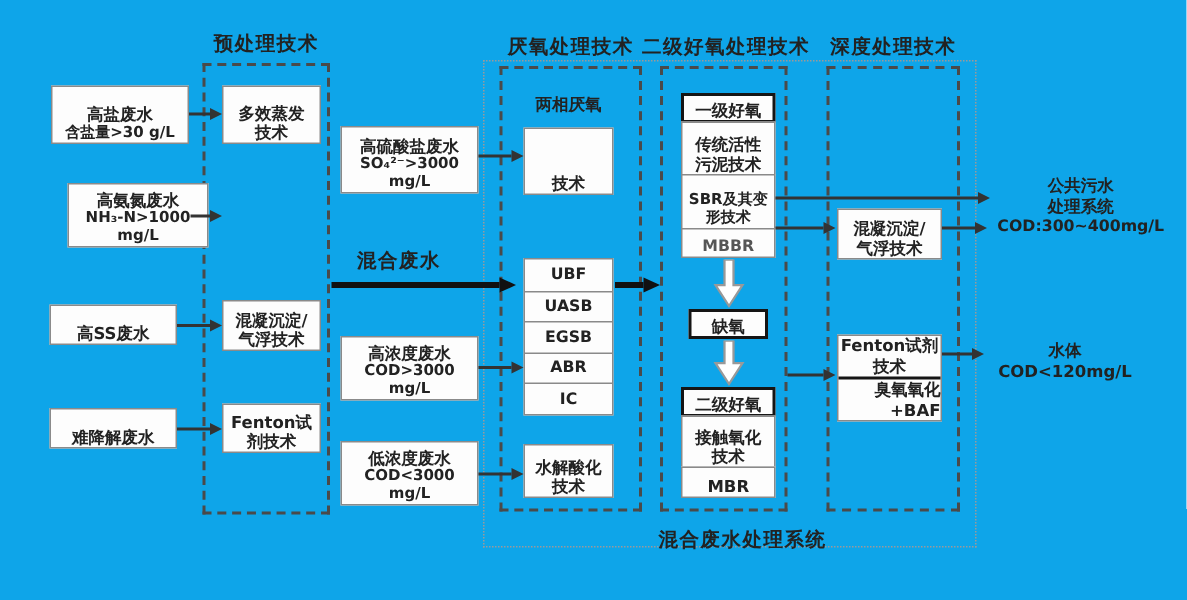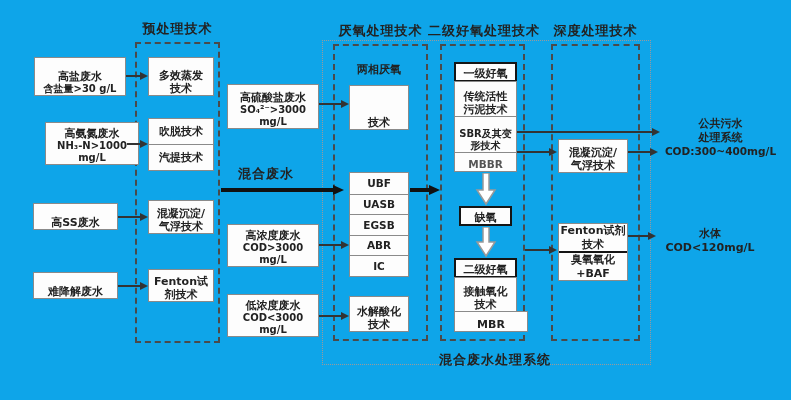--- a/index.html
+++ b/index.html
@@ -63,24 +63,20 @@
     <div>高SS废水</div>
   </div>
   <div class="box" style="left:33px;top:272px;width:85px;height:27px;">
     <div>难降解废水</div>
   </div>
 
   <div class="box" style="left:148px;top:57px;width:66px;height:39px;">
     <div>多效蒸发</div>
     <div>技术</div>
   </div>
-  <div class="box vstack" style="left:148px;top:118px;width:66px;height:53px;">
-    <div class="cell" style="height:26px;">吹脱技术</div>
-    <div class="cell" style="height:26px;">汽提技术</div>
-  </div>
   <div class="box" style="left:148px;top:200px;width:66px;height:34px;">
     <div>混凝沉淀/</div>
     <div>气浮技术</div>
   </div>
   <div class="box" style="left:148px;top:269px;width:66px;height:33px;">
     <div>Fenton试</div>
     <div>剂技术</div>
   </div>
 
   <div class="box" style="left:227px;top:84px;width:92px;height:45px;">
@@ -132,32 +128,32 @@
 
   <svg class="hollow" style="left:475px;top:227px;" width="22" height="31" viewBox="0 0 22 31">
     <path d="M8 0 H14 V15 H20 L11 29 L2 15 H8 Z" fill="#ffffff" stroke="#999" stroke-width="1.5"></path>
   </svg>
 
   <div class="box bold" style="left:454px;top:258px;width:63px;height:20px;">二级好氧</div>
   <div class="box" style="left:454px;top:277px;width:63px;height:35px;">
     <div>接触氧化</div>
     <div>技术</div>
   </div>
-  <div class="box" style="left:454px;top:311px;width:74px;height:21px;">MBR</div>
+  <div class="box" style="left:454px;top:311px;width:63px;height:21px;">MBR</div>
 
   <div class="box" style="left:558px;top:139px;width:70px;height:34px;">
     <div>混凝沉淀/</div>
     <div>气浮技术</div>
   </div>
   <div class="box vstack" style="left:558px;top:223px;width:70px;height:58px;">
     <div class="cell" style="height:27px;">
       <div>Fenton试剂</div>
       <div>技术</div>
     </div>
-    <div class="cell thickdiv" style="height:29px;">
+    <div class="cell thickdiv" style="height:29px;align-items:flex-end;">
       <div>臭氧氧化</div>
       <div>+BAF</div>
     </div>
   </div>
 
   <div class="outtext" style="left:658px;top:117px;width:125px;">
     <div>公共污水</div>
     <div>处理系统</div>
     <div class="sm" style="font-size:10.5px;">COD:300~400mg/L</div>
   </div>

